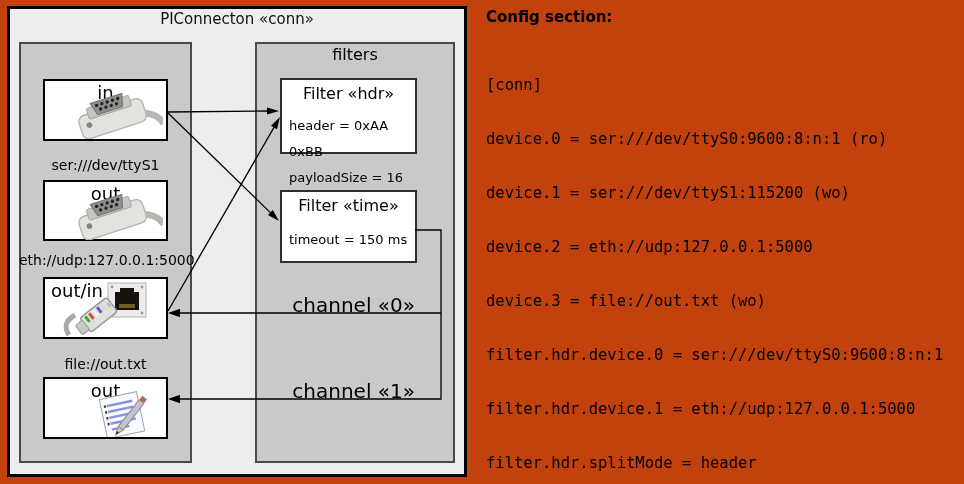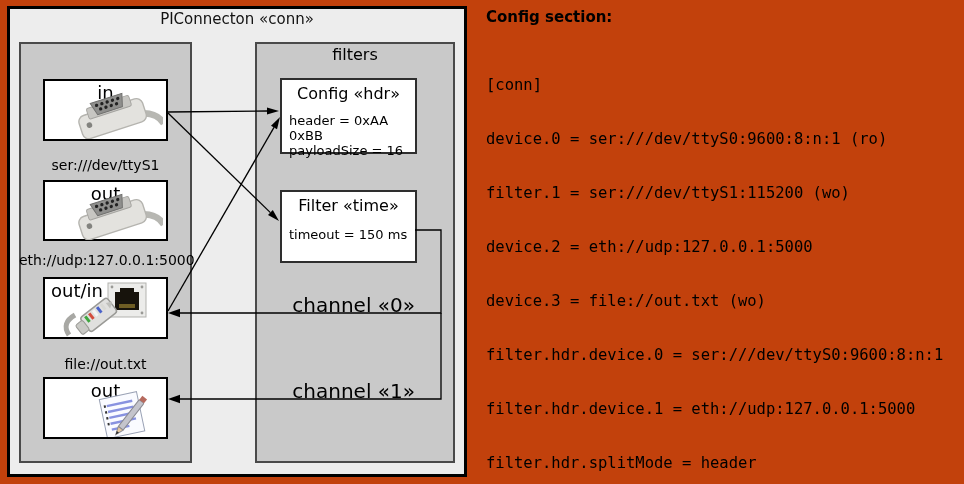--- a/index.html
+++ b/index.html
@@ -15,21 +15,21 @@
   .devices-group{left:19px;top:42px;width:169px;height:417px;}
   .filters-group{left:255px;top:42px;width:196px;height:417px;}
   .filters-label{position:absolute;left:255px;top:45px;width:200px;text-align:center;
          font-size:16px;}
   .dev-label{position:absolute;left:19px;width:173px;text-align:center;font-size:14px;}
   .dev-box{position:absolute;left:43px;width:121px;background:#fff;border:2px solid #000000;}
   .dir{position:absolute;top:1px;left:0;width:100%;text-align:center;font-size:18px;}
   .dir-left{position:absolute;top:1px;left:6px;font-size:18px;}
   .filter-box{position:absolute;left:280px;width:133px;background:#fff;border:2px solid #2e2e2e;}
   .filter-title{position:absolute;top:4px;left:0;width:100%;text-align:center;font-size:16px;}
-  .filter-attrs{position:absolute;top:33px;left:7px;font-size:13px;line-height:15px;}
+  .filter-attrs{position:absolute;top:33px;left:7px;font-size:13px;line-height:26px;}
   .chan-label{position:absolute;left:280px;width:135px;text-align:right;font-size:20px;}
   svg.wires{position:absolute;left:0;top:0;pointer-events:none;}
   .icon-abs{position:absolute;}
   
   .config{position:absolute;left:486px;top:0;width:478px;height:484px;}
   .config-heading{position:absolute;left:0;top:8px;font-size:15px;font-weight:bold;
          font-family:"DejaVu Sans",sans-serif;}
   .config-lines{position:absolute;left:0;top:40px;font-family:"DejaVu Sans Mono",monospace;
          font-size:15.5px;line-height:18px;white-space:pre;color:#000;font-weight:500;}
 </style>
@@ -138,21 +138,21 @@
         <g transform="translate(24 42) rotate(-52)">
           <rect x="6" y="-3" width="34" height="6" rx="1" fill="#c4c4cc" stroke="#8a8a92"></rect>
           <path d="M6,-3 L-2,0 L6,3 Z" fill="#e7c79b" stroke="#8a8a92"></path>
           <path d="M-2,0 L1.5,-1.4 L1.5,1.4 Z" fill="#2b2b2b"></path>
           <rect x="40" y="-3" width="5" height="6" fill="#b66a5e"></rect>
         </g>
       </svg>
     </div>
 
     <div class="filter-box" style="top:78px;height:72px;">
-      <div class="filter-title">Config «hdr»</div>
+      <div class="filter-title">Filter «hdr»</div>
       <div class="filter-attrs">
         <div>header = 0xAA 0xBB</div>
         <div>payloadSize = 16</div>
       </div>
     </div>
 
     <div class="filter-box" style="top:190px;height:69px;">
       <div class="filter-title">Filter «time»</div>
       <div class="filter-attrs" style="top:35px;">
         <div>timeout = 150 ms</div>
@@ -178,21 +178,21 @@
         <polygon points="168,399 180,394.8 180,403.2"></polygon>
       </g>
     </svg>
   </div>
 
   <div class="config">
     <div class="config-heading">Config section:</div>
     <div class="config-lines">
       <div>[conn]</div>
       <div>device.0 = ser:///dev/ttyS0:9600:8:n:1 (ro)</div>
-      <div>filter.1 = ser:///dev/ttyS1:115200 (wo)</div>
+      <div>device.1 = ser:///dev/ttyS1:115200 (wo)</div>
       <div>device.2 = eth://udp:127.0.0.1:5000</div>
       <div>device.3 = file://out.txt (wo)</div>
       <div>filter.hdr.device.0 = ser:///dev/ttyS0:9600:8:n:1</div>
       <div>filter.hdr.device.1 = eth://udp:127.0.0.1:5000</div>
       <div>filter.hdr.splitMode = header</div>
       
       
       
       
       

